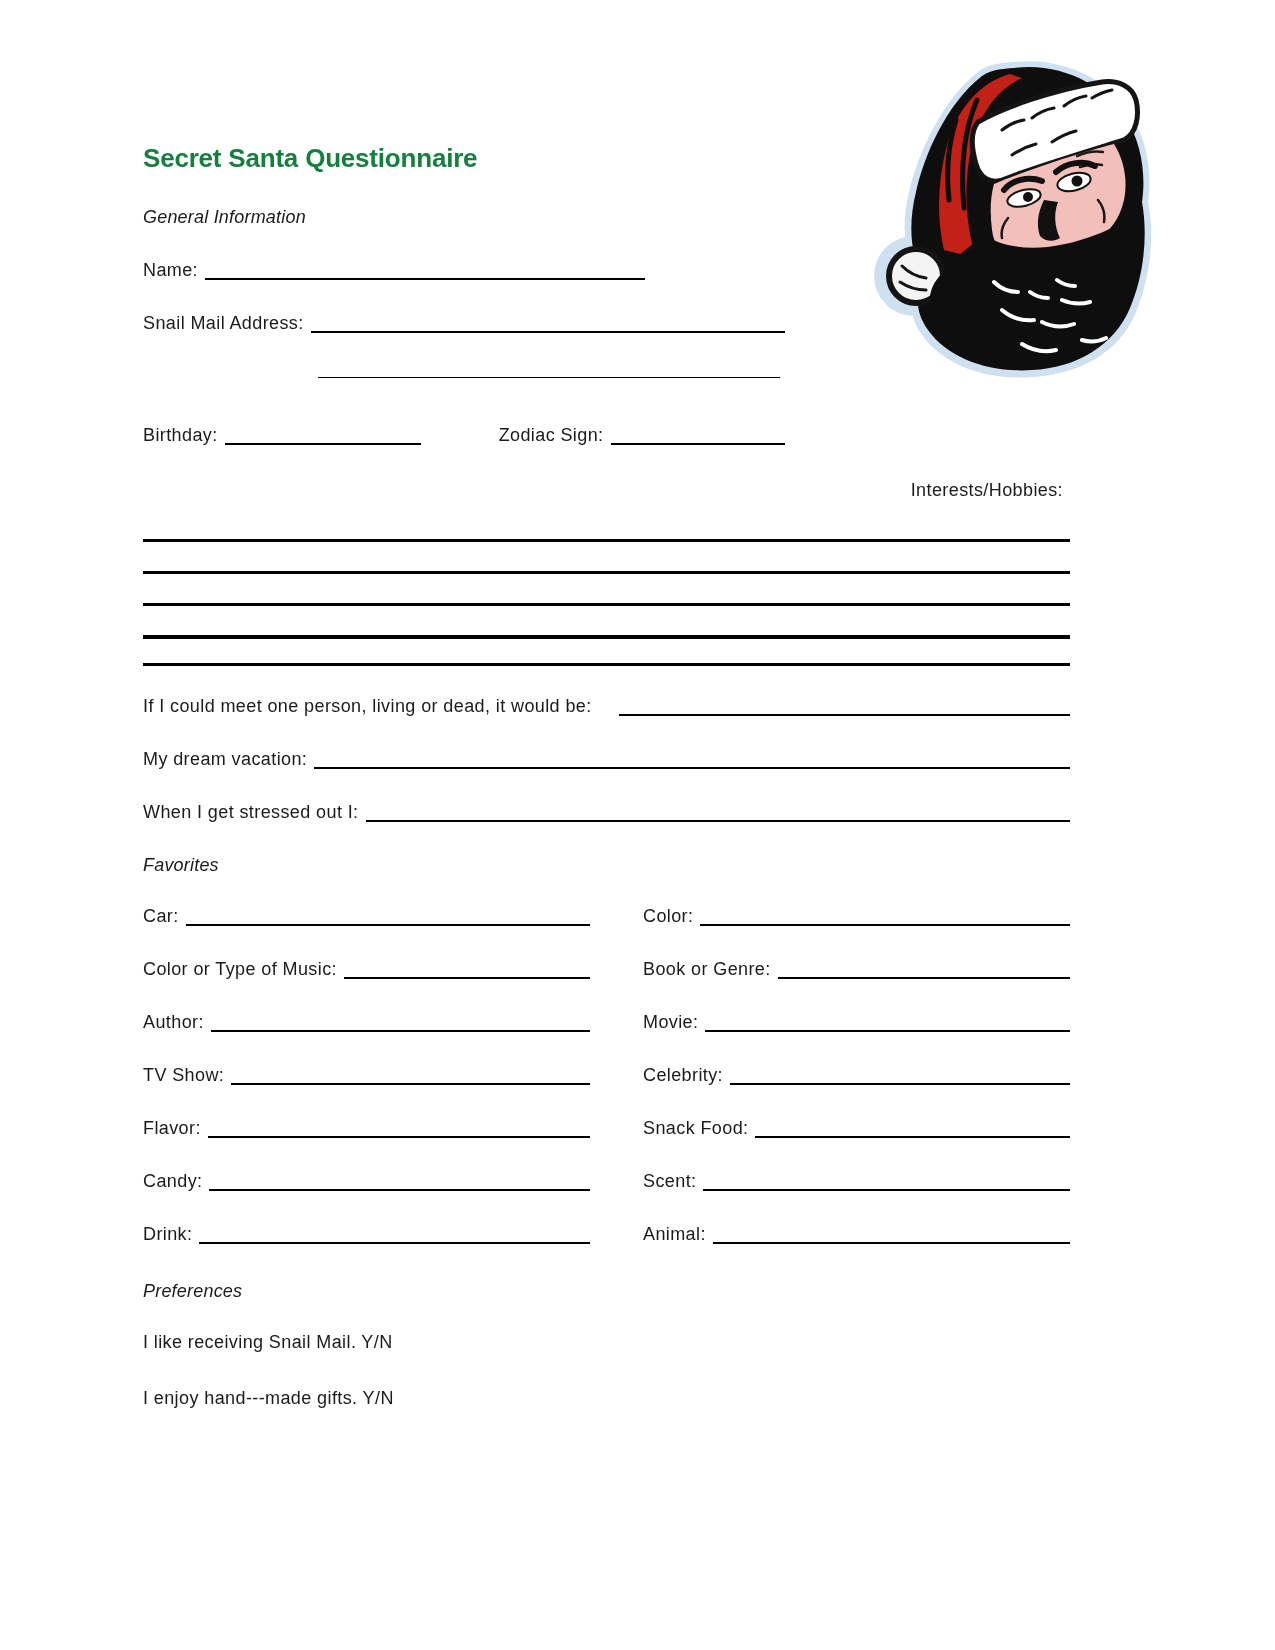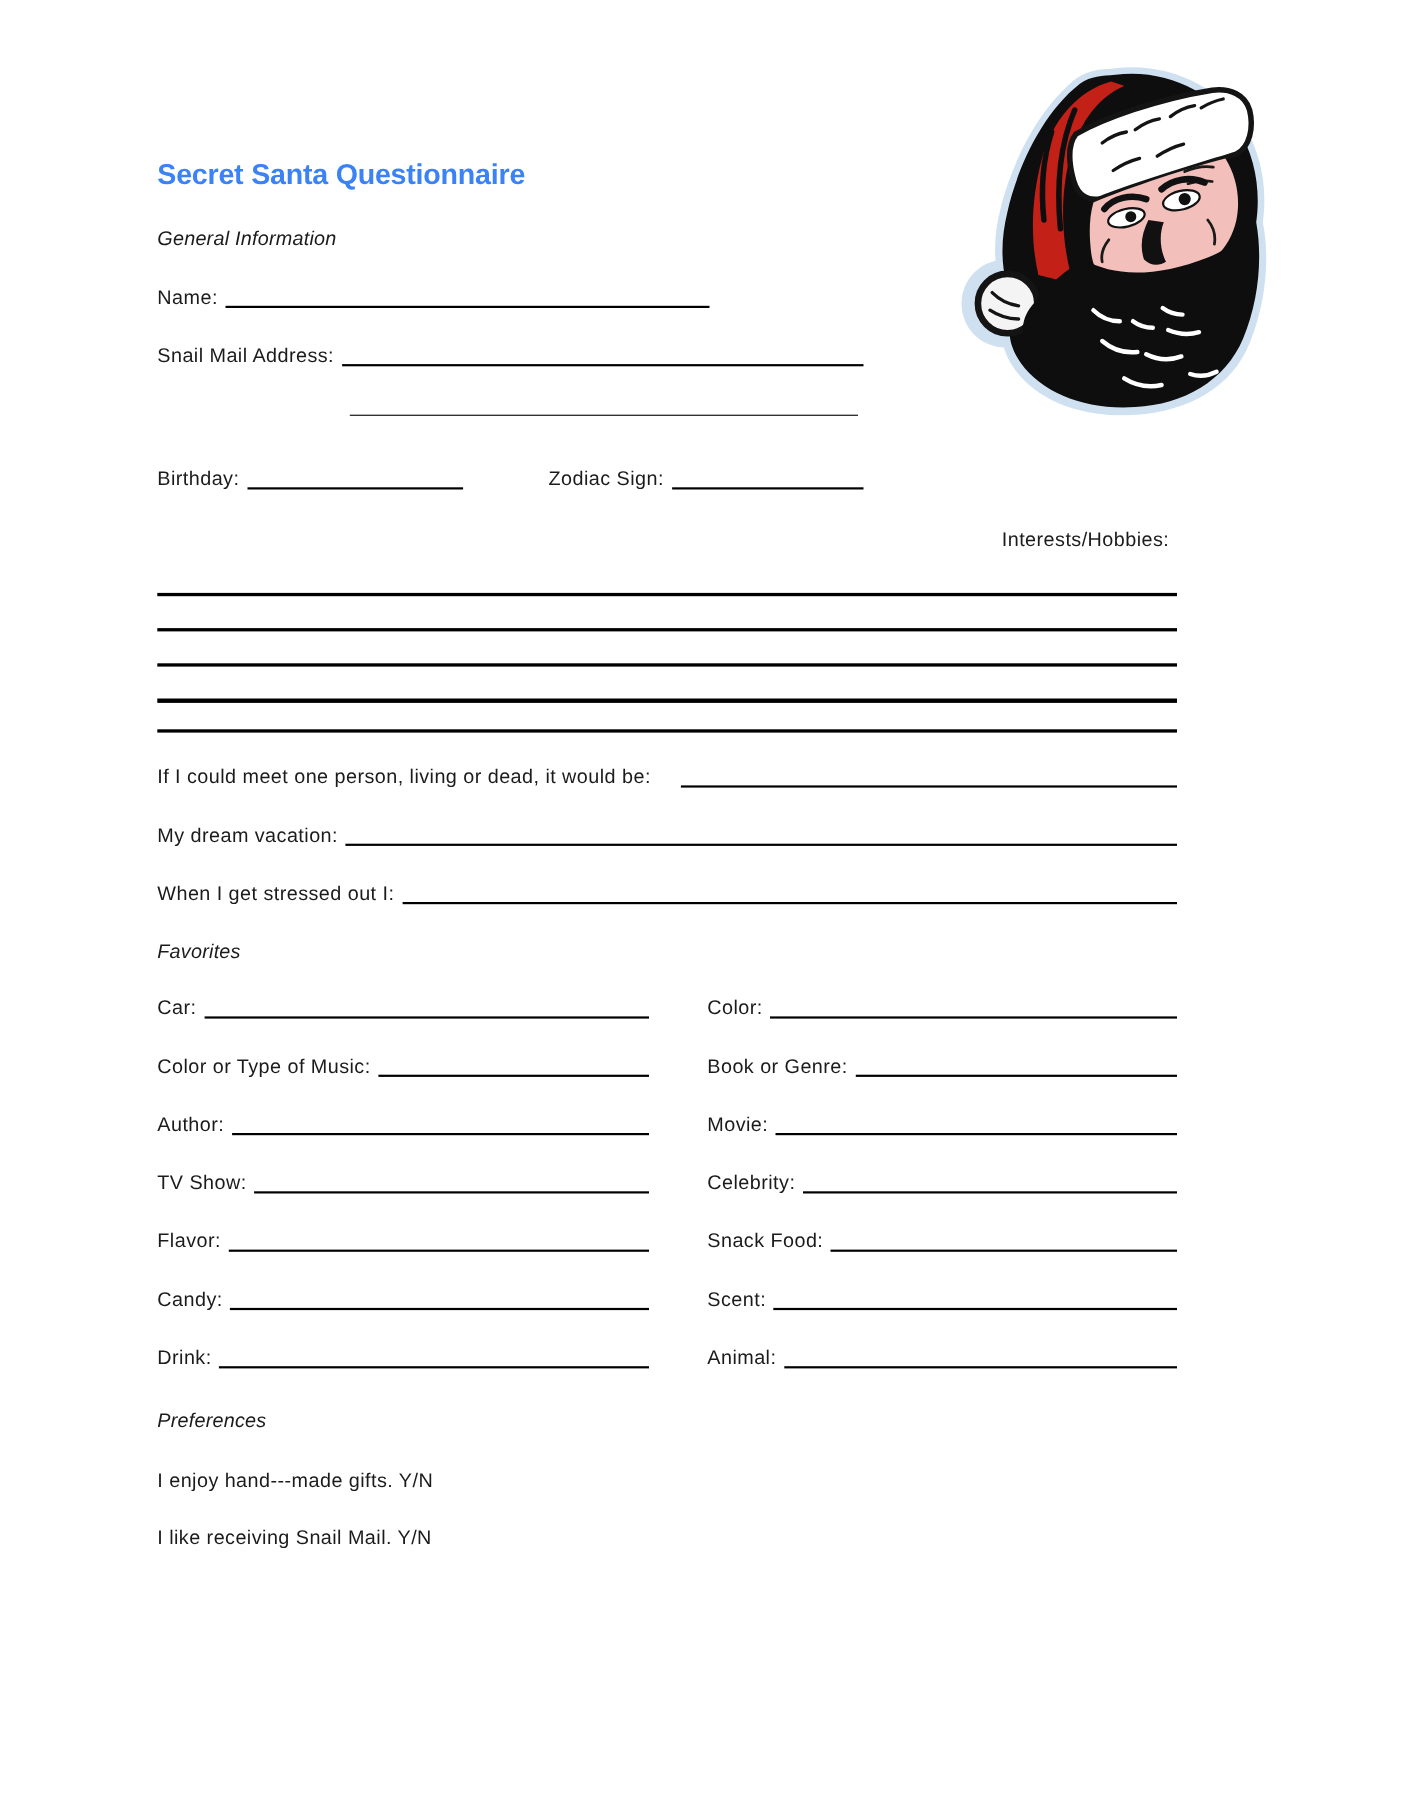--- a/index.html
+++ b/index.html
@@ -1,21 +1,21 @@
 <!DOCTYPE html>
 <html><head>
 <meta charset="utf-8">
 <style>
   html,body{margin:0;padding:0;}
   body{
     width:1275px;height:1650px;background:#ffffff;position:relative;overflow:hidden;
     font-family:"Liberation Sans", sans-serif;color:#1b1b1b;
   }
   .content{position:absolute;left:143px;top:143px;width:927px;}
-  .h1{font-size:26px;font-weight:700;line-height:30px;letter-spacing:-0.2px;color:#3b82f6;}
+  .h1{font-size:26px;font-weight:700;line-height:30px;letter-spacing:-0.2px;color:#15803d;}
   .ital{font-style:italic;font-size:18px;line-height:24px;letter-spacing:0.2px;}
   .gen-head{margin-top:32px;}
   .frow{display:flex;align-items:flex-end;font-size:18px;line-height:26px;letter-spacing:0.4px;}
   .lbl{white-space:nowrap;padding-right:7px;}
   .uline{flex:1;border-bottom:2px solid #000;margin-bottom:3px;height:0;}
   .uline.th{border-bottom-width:2.5px;}
   .row-name{margin-top:28px;width:502px;justify-content:flex-end;}
   .row-snail{margin-top:27px;width:642px;}
   .addr2{margin-top:41px;margin-left:175px;width:462px;border-bottom:1.5px solid #000;height:0;}
   .row-bz{margin-top:44px;width:642px;}
@@ -161,22 +161,22 @@
         <span class="uline th"></span>
       </div>
       <div class="frow">
         <span class="lbl">Animal:</span>
         <span class="uline th"></span>
       </div>
     </div>
   </div>
 
   <div class="ital pref-head">Preferences</div>
+  <div class="pref-item p2">I like receiving Snail Mail. Y/N</div>
   <div class="pref-item p1">I enjoy hand---made gifts. Y/N</div>
-  <div class="pref-item p2">I like receiving Snail Mail. Y/N</div>
 
 </div>
 
 <div class="santa">
   <svg viewBox="0 0 300 318" xmlns="http://www.w3.org/2000/svg">
 
     <path fill="#cfe0f1" d="M162,2 C214,-4 258,22 278,53 C296,81 300,114 296,142 C303,176 298,218 284,252 C268,292 228,314 181,317 C133,321 90,304 70,275 C55,254 57,234 66,218 C51,195 49,161 58,128 C67,92 90,40 127,11 C139,3 150,3 162,2 Z"></path>
     <circle cx="62" cy="216" r="40" fill="#cfe0f1"></circle>
 
     <path fill="#0e0e0e" d="M162,8 C210,2 252,26 272,55 C290,82 294,115 290,142 C296,175 292,215 278,248 C262,286 224,308 180,310 C136,313 96,298 76,270 C62,250 64,233 72,218 C58,196 56,164 64,132 C72,96 94,44 130,16 C140,9 150,9 162,8 Z"></path>

